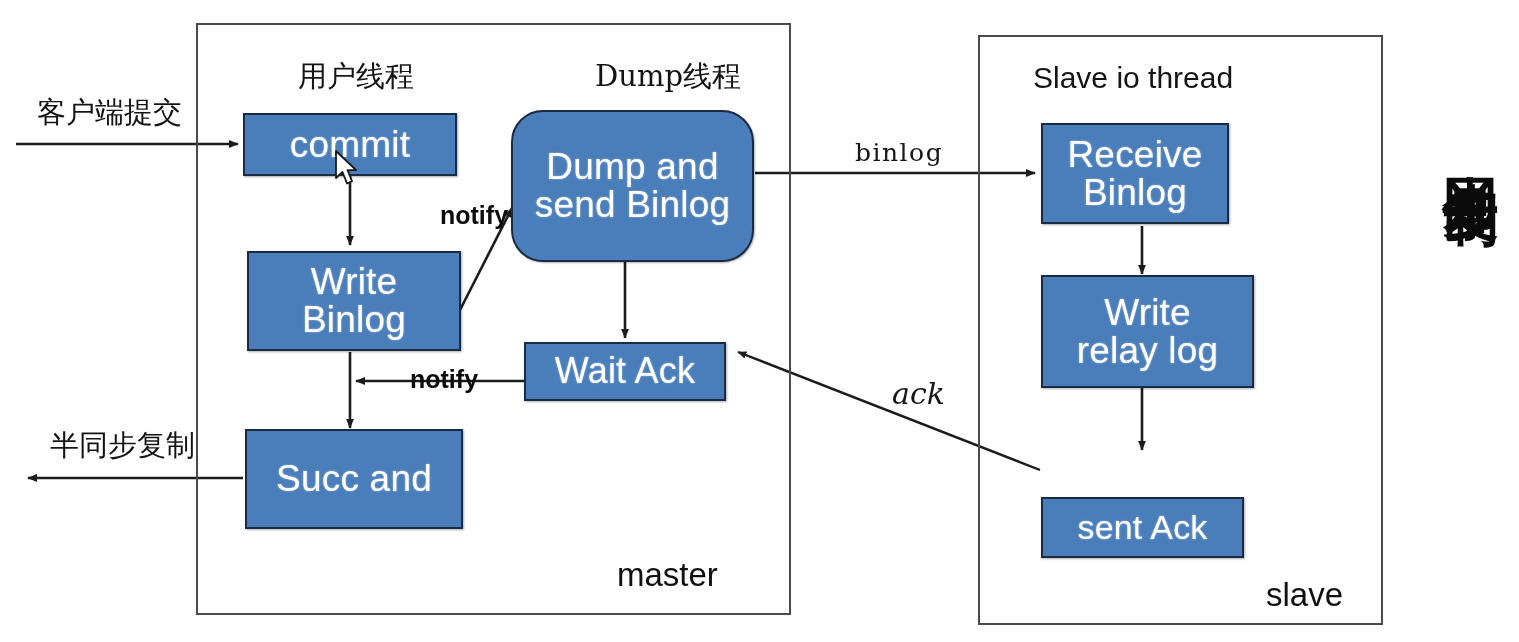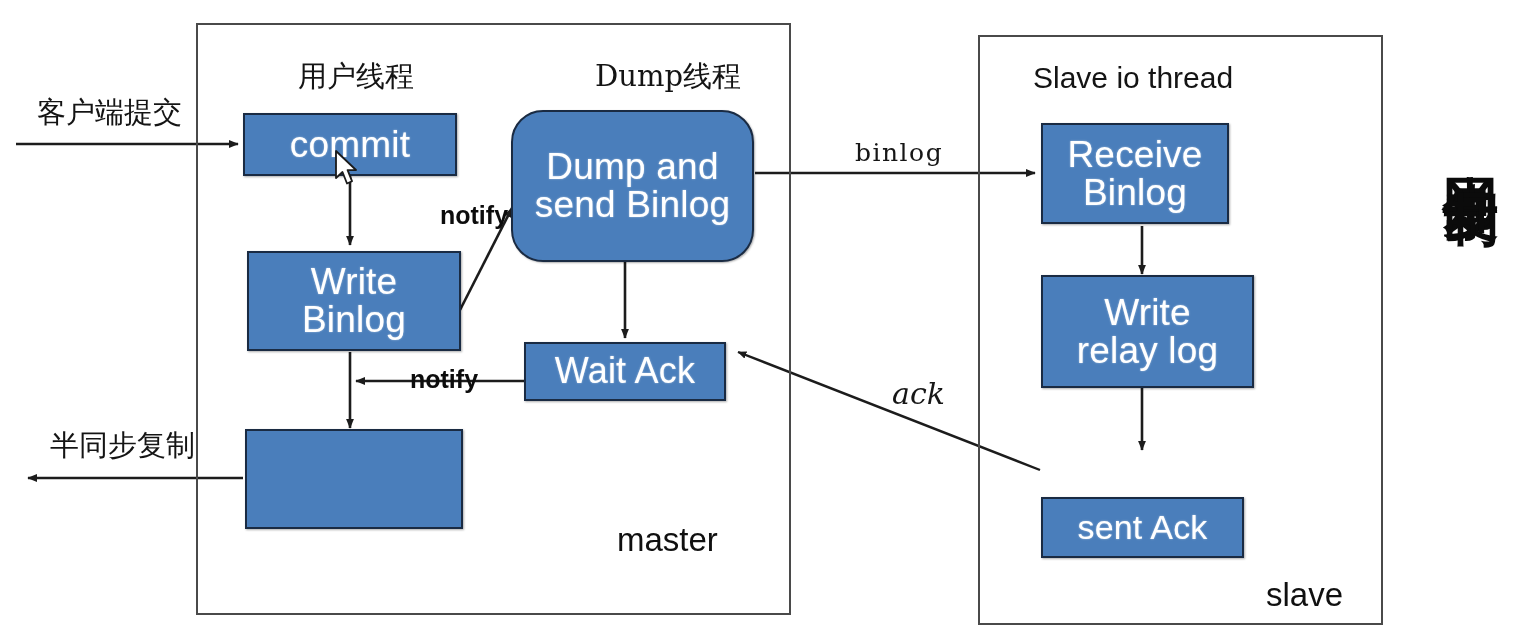--- a/index.html
+++ b/index.html
@@ -146,39 +146,40 @@
 
       <line x1="1142" y1="226" x2="1142" y2="274" marker-end="url(#arrowhead)"></line>
 
       <line x1="1142" y1="388" x2="1142" y2="450" marker-end="url(#arrowhead)"></line>
 
       <line x1="1040" y1="470" x2="738" y2="352" stroke-width="2.4" marker-end="url(#arrowhead-sm)"></line>
     </g>
   </svg>
 
   <div class="container-frame" style="left:196px; top:23px; width:595px; height:592px;"></div>
-  <div class="container-label" style="left:617px; top:523px;">master</div>
+  <div class="container-label" style="left:617px; top:558px;">master</div>
 
   <div class="container-frame" style="left:978px; top:35px; width:405px; height:590px;"></div>
   <div class="container-label" style="left:1266px; top:578px;">slave</div>
 
   <div class="plain-label cjk-label" style="left:298px; top:62px;">用户线程</div>
   <div class="plain-label cjk-label" style="left:595px; top:62px;">Dump线程</div>
   <div class="plain-label sans-label" style="left:1033px; top:63px;">Slave io thread</div>
 
   <div class="proc-box" style="left:243px; top:113px; width:214px; height:63px; font-size:37px;">
     <span>commit</span>
   </div>
 
   <div class="proc-box" style="left:247px; top:251px; width:214px; height:100px; font-size:37px; flex-direction:column;">
     <span>Write</span>
     <span>Binlog</span>
   </div>
 
   <div class="proc-box" style="left:245px; top:429px; width:218px; height:100px; font-size:37px; flex-direction:column;">
+    <span>Succ and</span>
   </div>
 
   <div class="proc-box" style="left:511px; top:110px; width:243px; height:152px; font-size:37px; flex-direction:column;border-radius:32px;">
     <span>Dump and</span>
     <span>send Binlog</span>
   </div>
 
   <div class="proc-box" style="left:524px; top:342px; width:202px; height:59px; font-size:36px;">
     <span>Wait Ack</span>
   </div>

